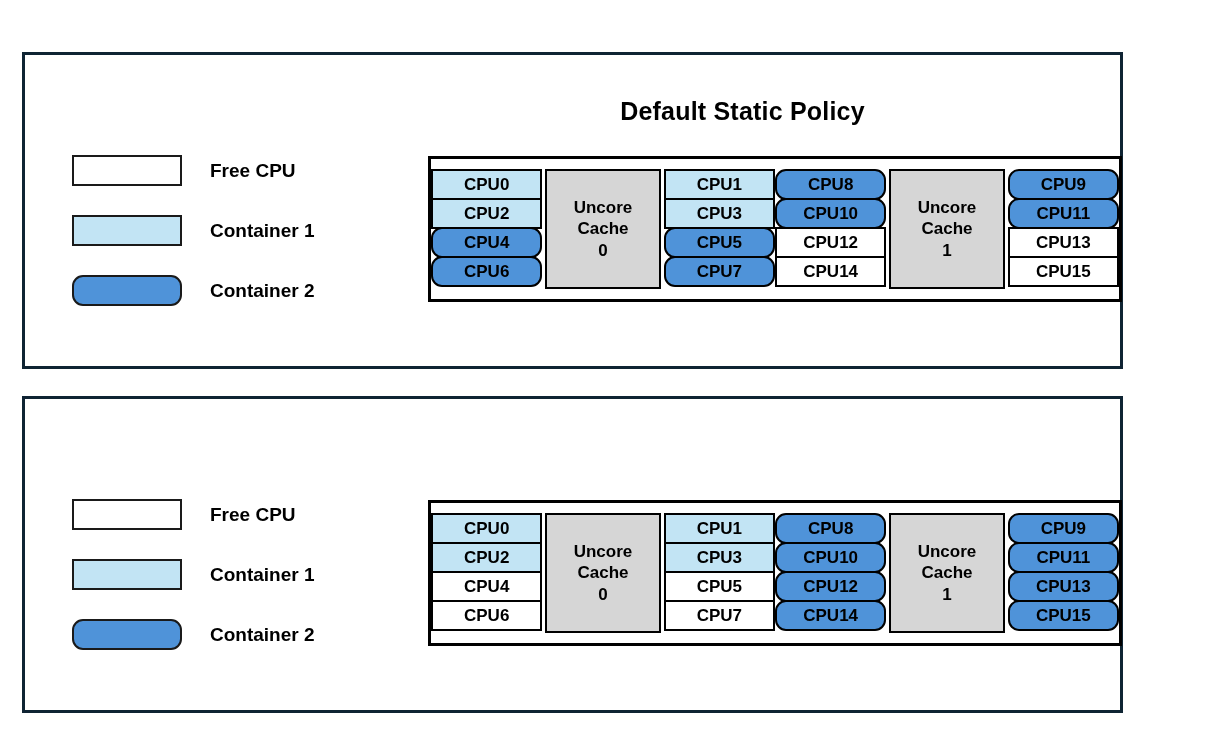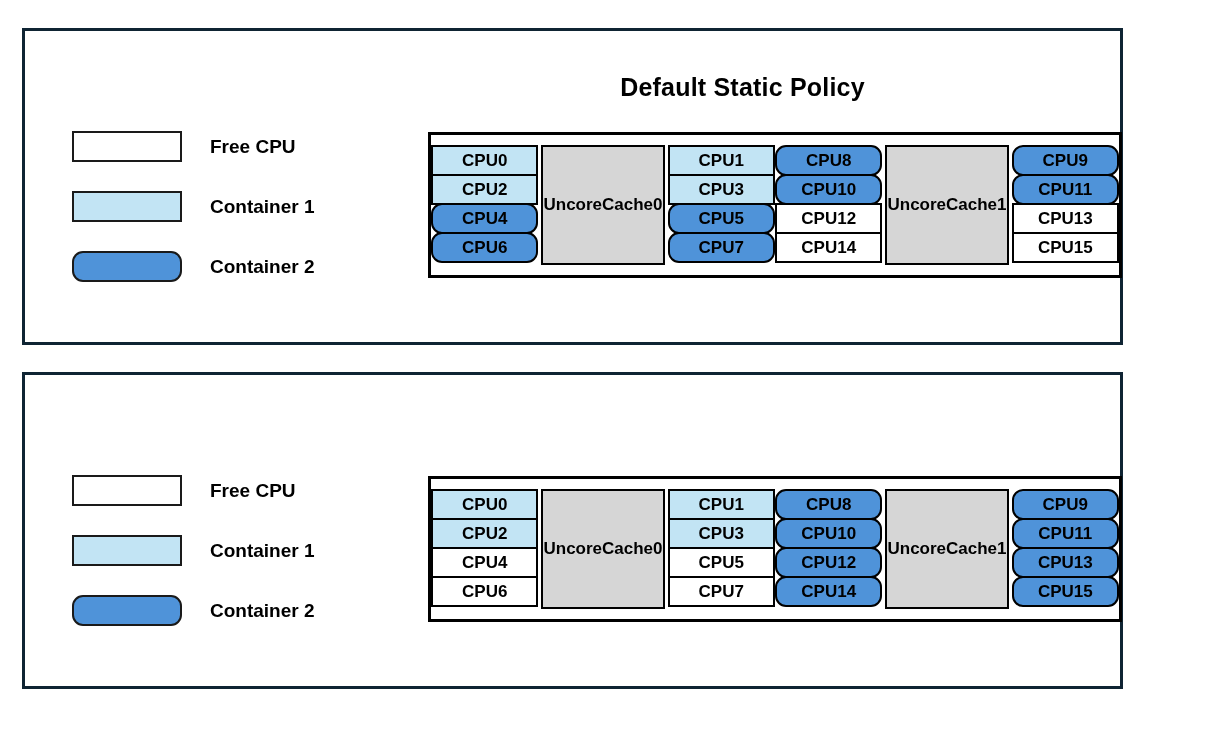--- a/index.html
+++ b/index.html
@@ -4,21 +4,21 @@
 <style>
   * { box-sizing: border-box; margin: 0; padding: 0; }
   html, body { background: #ffffff; }
   body {
     width: 1205px; height: 730px; position: relative;
     font-family: "Liberation Sans", sans-serif;
     font-weight: bold; color: #000;
   }
   .panel {
     position: absolute; left: 22px; width: 1101px; height: 317px;
-    border: 3px solid var(--panel_border, #0f2433); background: #fff;
+    border: 3px solid var(--panel_border, #0f2433); background: #fff; margin-top: 24px;
   }
   .panel-top { top: 28px; }
   .panel-bottom { top: 372px; }
   .title {
     position: absolute; left: 370px; right: 30px; top: 42px;
     text-align: center; font-size: 25px; letter-spacing: 0.2px;
   }
   .legend { position: absolute; left: 47px; top: 100px; }
   .lrow { display: flex; align-items: center; margin-bottom: 29px; }
   .swatch {
@@ -35,21 +35,21 @@
   .cpu-col { display: flex; flex-direction: column; flex: 1; }
   .cell {
     height: 31px; border: 2px solid var(--cell_border, #000);
     display: flex; align-items: center; justify-content: center;
     font-size: 17px;
   }
   .cell + .cell { margin-top: -2px; }
   .cache {
     flex: 1; border: 2px solid var(--cell_border, #000);
     background: var(--cache_bg, #d6d6d6);
-    display: flex; flex-direction: row; align-items: center; justify-content: center;
+    display: flex; flex-direction: column; align-items: center; justify-content: center;
     font-size: 17px; line-height: 1.25; text-align: center;
   }
   [data-type="free"]       { background: var(--free, #ffffff); }
   [data-type="container1"] { background: var(--container1, #c2e4f4); }
   [data-type="container2"] { background: var(--container2, #4f93d9); border-radius: 11px; }
 </style>
 </head>
 <body>
 
 <section class="panel panel-top">

